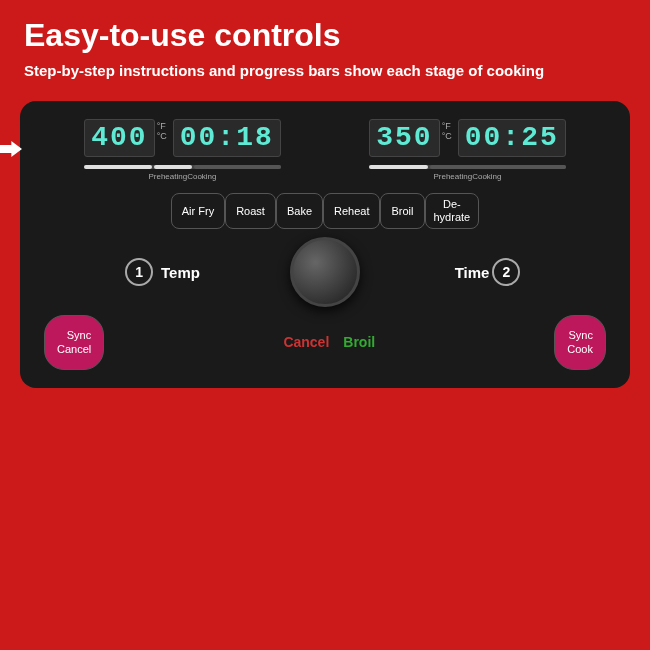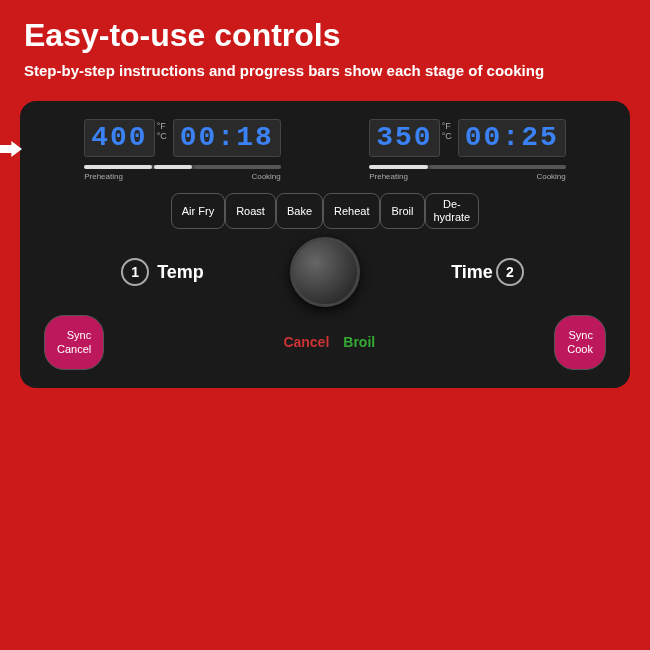--- a/index.html
+++ b/index.html
@@ -87,21 +87,21 @@
     }
 
     .lcd-block {
       background: #2a2a2a;
       border: 1px solid #444;
       border-radius: 3px;
       padding: 4px 6px;
       font-family: 'Courier New', monospace;
       font-size: 28px;
       font-weight: bold;
-      color: #3b82f6;
+      color: #5eead4;
       letter-spacing: 2px;
       line-height: 1;
     }
 
     .temp-unit {
       font-size: 9px;
       color: #aaa;
       margin-left: -4px;
       align-self: flex-start;
       padding-top: 2px;
@@ -136,21 +136,21 @@
     .seg-filled {
       background: #e0e0e0;
     }
 
     .seg-empty {
       background: #555;
     }
 
     .progress-labels {
       display: flex;
-      justify-content: space-between;
+      justify-content: center;
       margin-top: 3px;
       width: 100%;
     }
 
     .prog-label {
       font-size: 8px;
       color: #aaa;
       text-align: center;
     }
 
@@ -182,21 +182,21 @@
       color: white;
       display: flex;
       align-items: center;
       justify-content: center;
       font-size: 14px;
       font-weight: bold;
     }
 
     .knob-label-text {
       color: white;
-      font-size: 18px;
+      font-size: 15px;
       font-weight: 600;
     }
 
     .knob {
       width: 70px;
       height: 70px;
       border-radius: 50%;
       background: radial-gradient(circle at 35% 35%, #666, #1a1a1a);
       border: 3px solid #444;
       cursor: pointer;

